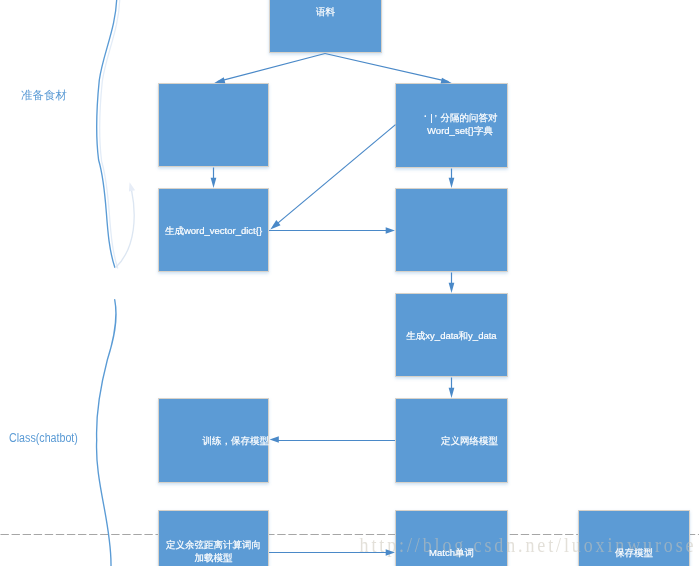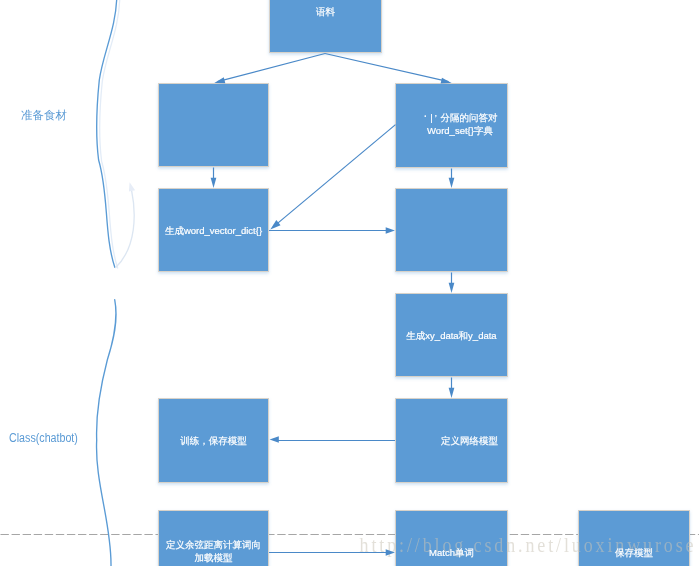--- a/index.html
+++ b/index.html
@@ -67,21 +67,21 @@
   <div class="node" style="left:158px;top:188px;width:111px;height:84px;border-radius:11px;">
     <span>生成word_vector_dict{}</span></div>
 
 
   <div class="node" style="left:395px;top:293px;width:113px;height:84px;">
     <span>生成xy_data和y_data</span></div>
 
   <div class="node" style="left:395px;top:398px;width:113px;height:85px;padding-left:36px;">
     <span>定义网络模型</span></div>
 
-  <div class="node" style="left:158px;top:398px;width:111px;height:85px;">
+  <div class="node" style="left:158px;top:398px;width:111px;height:85px;justify-content:flex-end;">
     <span>训练，保存模型</span></div>
 
   <div class="node ml" style="left:158px;top:510px;width:111px;height:85px;">
     <span>定义余弦距离计算词向
 加载模型</span></div>
 
   <div class="node" style="left:395px;top:510px;width:113px;height:85px;">
     <span>Match单词</span></div>
 
   <div class="node" style="left:578px;top:510px;width:112px;height:85px;">
@@ -121,18 +121,18 @@
 
     <path d="M116.8,-4 C116.3,27.7 103.2,52.9 99.3,80 C96.6,106.5 95.2,133.5 98.6,160 C108.9,194.5 103.9,234.4 114.8,267.3" fill="none" stroke="#E3ECF7" stroke-width="1.3" transform="translate(3.0,1.2)"></path>
     <path d="M116.8,-4 C116.3,27.7 103.2,52.9 99.3,80 C96.6,106.5 95.2,133.5 98.6,160 C108.9,194.5 103.9,234.4 114.8,267.3" fill="none" stroke="#5A9BD5" stroke-width="1.35" stroke-linecap="round"></path>
     <path d="M114.7,299.7 C118.6,319.9 113.4,340.8 107.3,360 C100.5,386.1 95.7,412.9 96.7,440 C94.6,482.7 111.7,523.4 111,566" fill="none" stroke="#5A9BD5" stroke-width="1.35" stroke-linecap="round"></path>
 
     <path d="M115.3,268 C136.7,247.6 136.2,213 131.6,190.5" fill="none" stroke="#DCE6F2" stroke-width="1.3"></path>
     <polygon points="129.6,182.2 128.9,191.6 135.1,190.2" fill="#E7EDF7"></polygon>
 
   </svg>
 
-  <div class="grouplabel" style="left:21px;top:108px;">
+  <div class="grouplabel" style="left:21px;top:88px;">
     <span>准备食材</span></div>
   <div class="grouplabel latin" style="left:9px;top:431px;">
     <span>Class(chatbot)</span></div>
 
 </div>
 
 </body></html>

